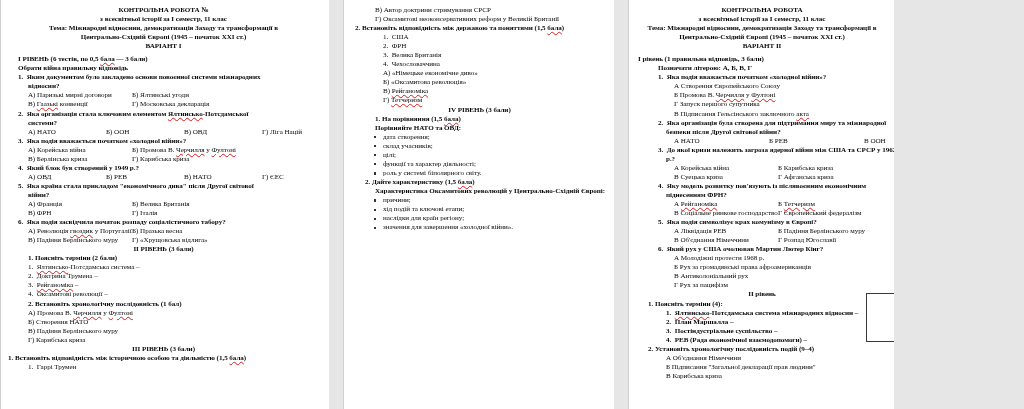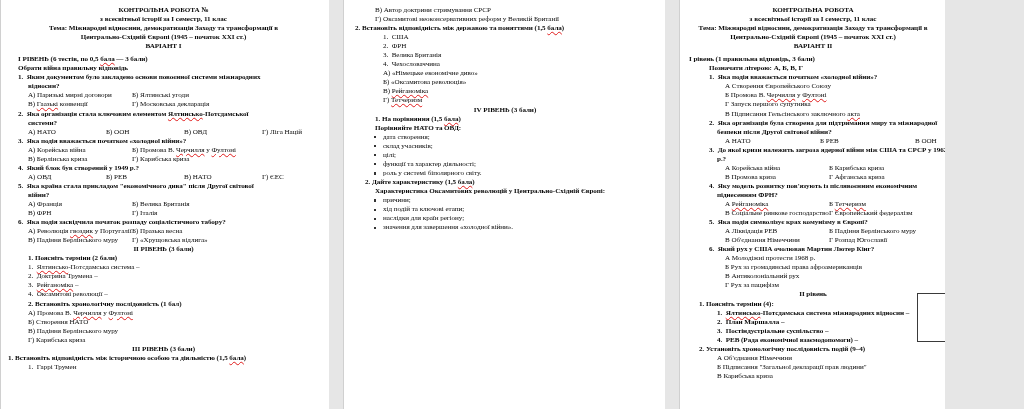--- a/index.html
+++ b/index.html
@@ -23,21 +23,21 @@
   }
   .page {
     background: #ffffff;
     height: 409px;
     box-sizing: border-box;
     overflow: hidden;
     position: relative;
   }
   .page-1 { width: 329px; padding: 6px 10px 0 8px; }
   .gap { width: 14px; background: #e6e6e6; flex: 0 0 14px; }
-  .page-2 { width: 322px; padding: 6px 10px 0 12px; }
+  .page-2 { width: 271px; padding: 6px 10px 0 12px; }
   .page-3 { width: 266px; padding: 6px 8px 0 10px; }
 
   .page::before {
     content: "";
     position: absolute;
     top: 0; bottom: 0; left: 0;
     width: 1px;
     background: #d0d0d0;
   }
 
@@ -242,21 +242,21 @@
         <span>Г ОВД</span>
       </div>
 
     <div class="ln b i2"><span>3.</span>&nbsp;&nbsp;<span>До якої кризи належить загроза ядерної війни між США та СРСР у 1962</span></div>
     <div class="ln b i3">р.?</div>
     <div class="ln i4 opts">
         <span class="w1">А Корейська війна</span>
         <span>Б Карибська криза</span>
       </div>
     <div class="ln i4 opts">
-        <span class="w1">В Промова криза</span>
+        <span class="w1">В Суецька криза</span>
         <span>Г Афганська криза</span>
       </div>
 
     <div class="ln b i2"><span>4.</span>&nbsp;&nbsp;<span>Яку модель розвитку пов'язують із післявоєнним економічним</span></div>
     <div class="ln b i3">піднесенням ФРН?</div>
     <div class="ln i4 opts">
         <span class="w1"><span>А </span><span class="sc">Рейганоміка</span></span>
         <span><span>Б </span><span class="sc">Тетчеризм</span></span>
       </div>
     <div class="ln i4 opts">

